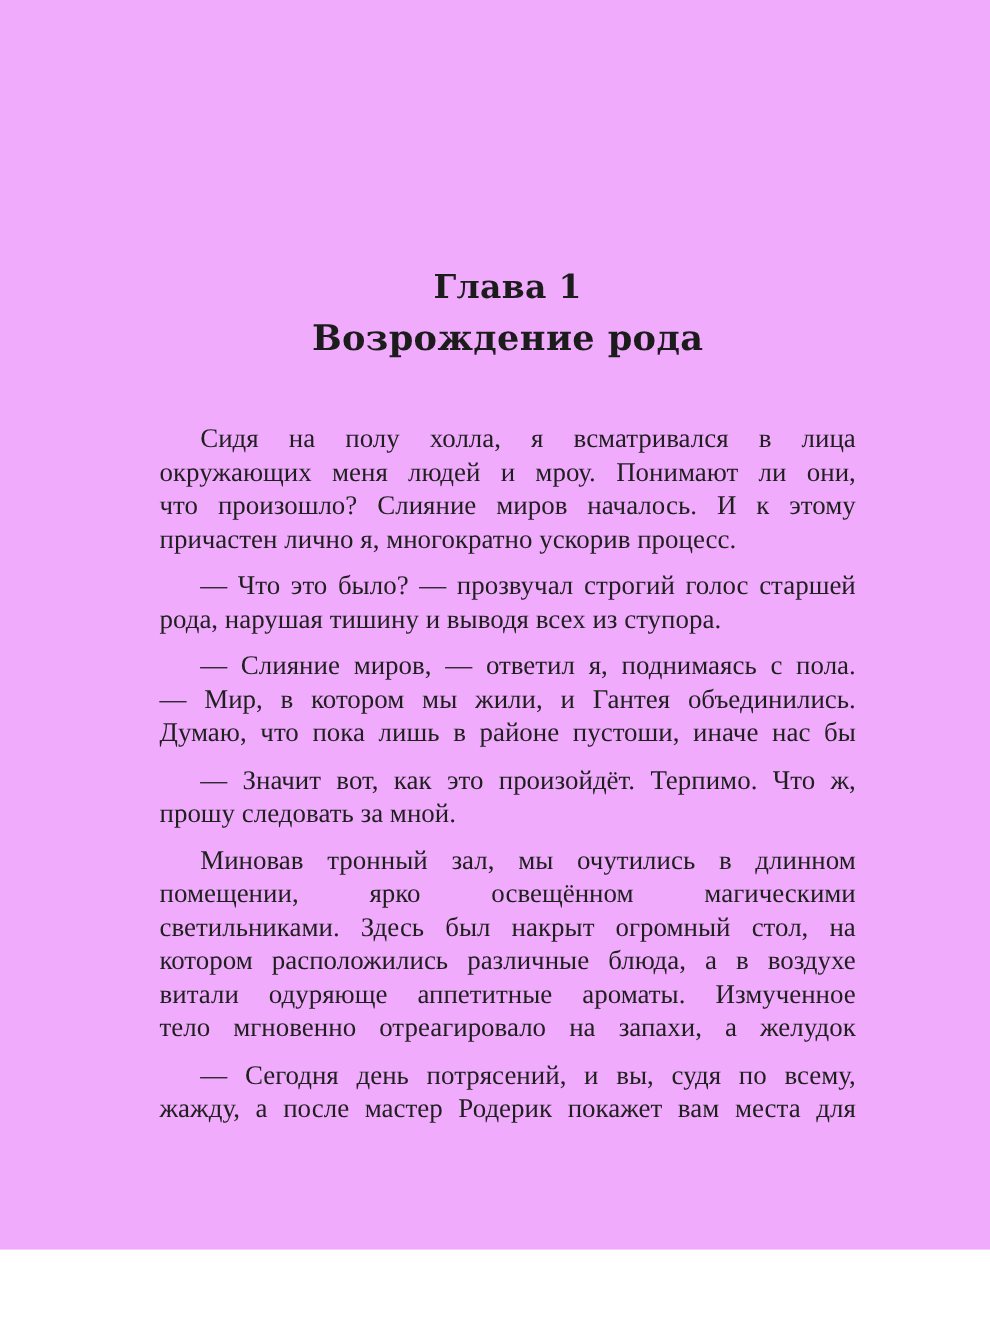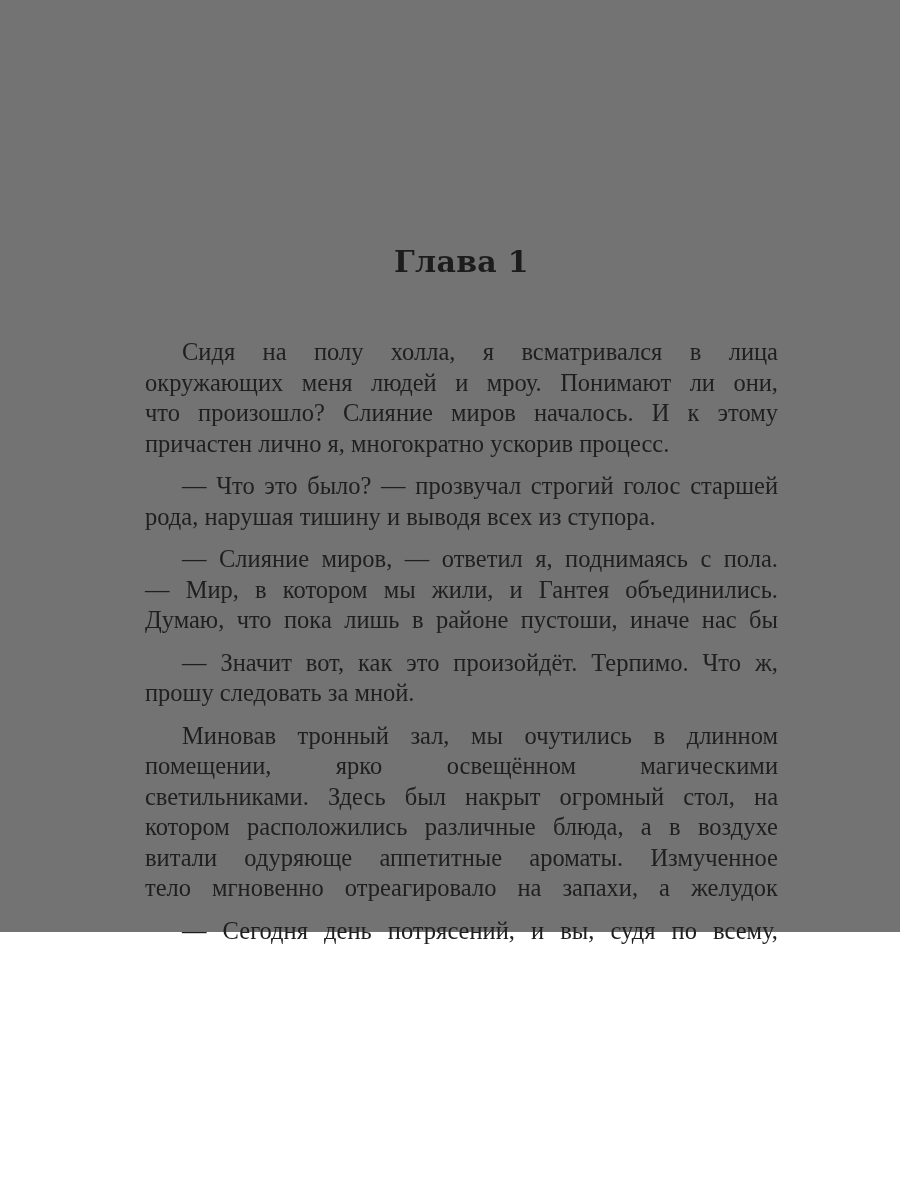--- a/index.html
+++ b/index.html
@@ -9,22 +9,22 @@
   body {
     width: 900px;
     height: 1200px;
     background: #ffffff;
     overflow: hidden;
     font-family: "Liberation Serif", "DejaVu Serif", serif;
   }
   .page {
     position: relative;
     width: 900px;
-    height: 932px;
-    background: #737373;
+    height: 1136px;
+    background: #f0abfc;
   }
   .content {
     position: absolute;
     left: 133px;
     top: 0;
     width: 657px;
     padding-top: 244px;
   }
   .chapter-heading {
     font-family: "DejaVu Serif", serif;
@@ -64,20 +64,21 @@
   .line.first {
     text-indent: 37px;
   }
 </style>
 </head>
 <body style="background: rgb(255, 255, 255);">
 
 <div class="page">
   <div class="content">
     <div class="chapter-heading">Глава 1</div>
+    <div class="chapter-subtitle">Возрождение рода</div>
     <div class="body-text">
         <div class="paragraph">
           <div class="line first just">Сидя на полу холла, я всматривался в лица</div>
           <div class="line just">окружающих меня людей и мроу. Понимают ли они,</div>
           <div class="line just">что произошло? Слияние миров началось. И к этому</div>
           <div class="line">причастен лично я, многократно ускорив процесс.</div>
         </div>
         <div class="paragraph">
           <div class="line first just">— Что это было? — прозвучал строгий голос старшей</div>
           <div class="line">рода, нарушая тишину и выводя всех из ступора.</div>
@@ -94,16 +95,17 @@
         <div class="paragraph">
           <div class="line first just">Миновав тронный зал, мы очутились в длинном</div>
           <div class="line just">помещении, ярко освещённом магическими</div>
           <div class="line just">светильниками. Здесь был накрыт огромный стол, на</div>
           <div class="line just">котором расположились различные блюда, а в воздухе</div>
           <div class="line just">витали одуряюще аппетитные ароматы. Измученное</div>
           <div class="line just">тело мгновенно отреагировало на запахи, а желудок</div>
         </div>
         <div class="paragraph">
           <div class="line first just">— Сегодня день потрясений, и вы, судя по всему,</div>
+          <div class="line just">жажду, а после мастер Родерик покажет вам места для</div>
         </div>
       </div>
   </div>
 </div>
 
 </body></html>

